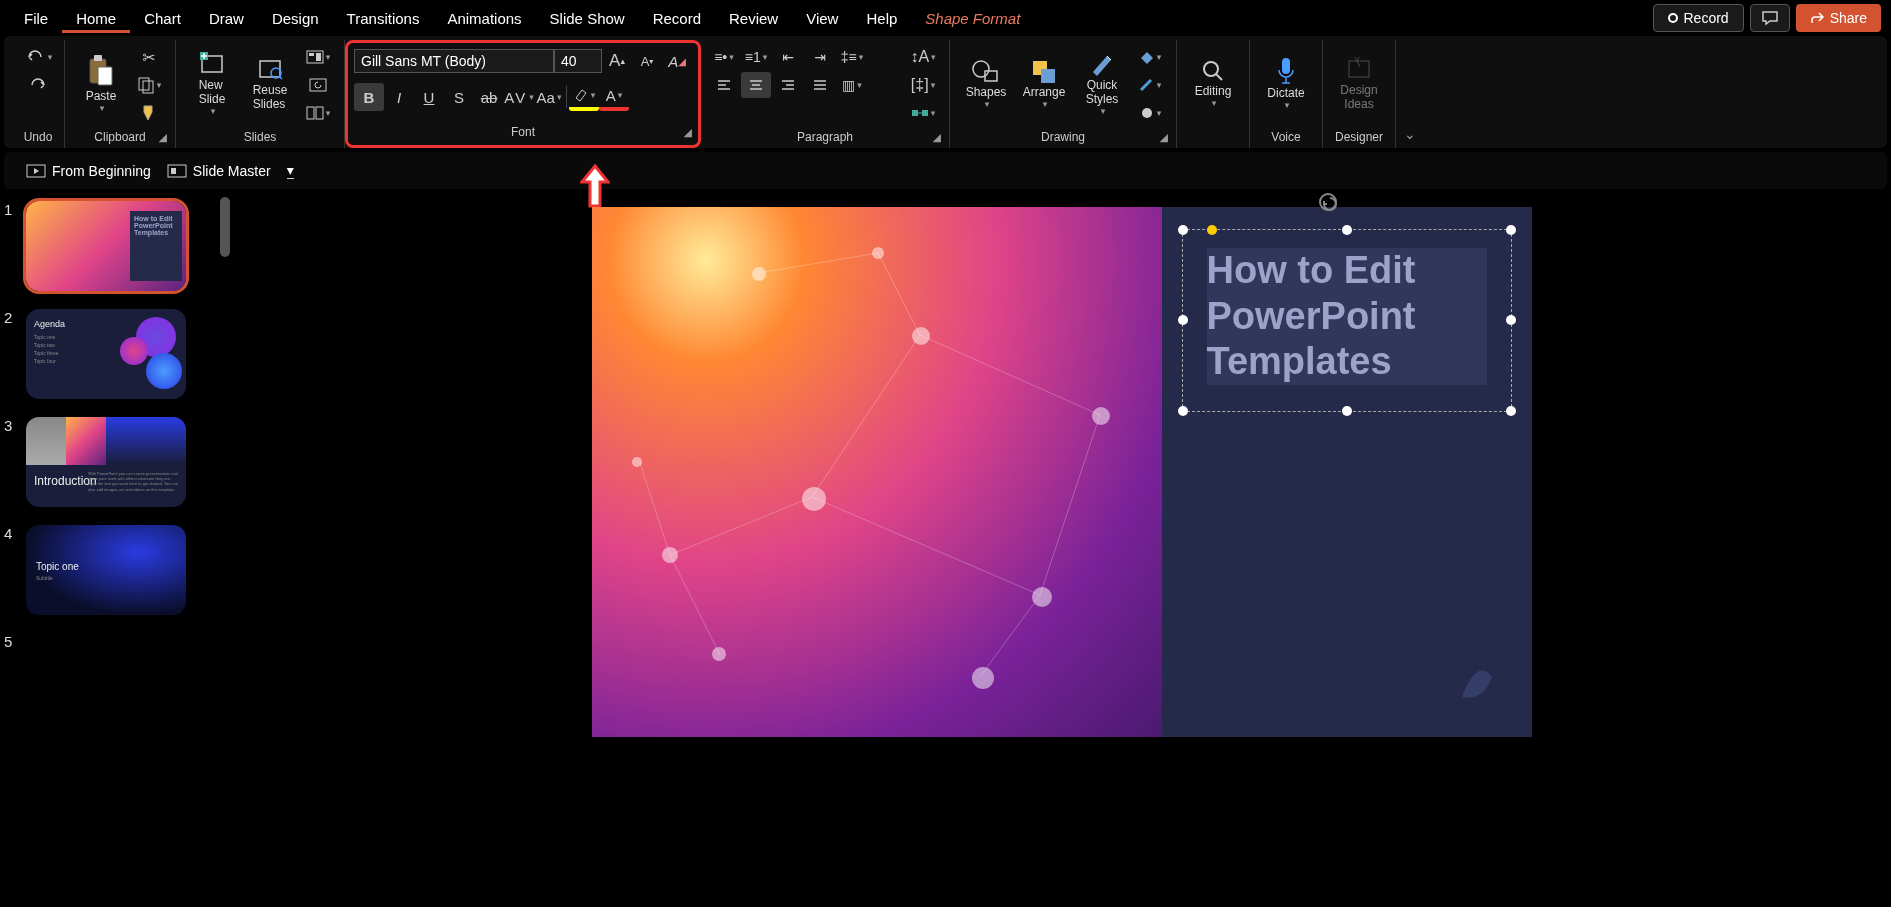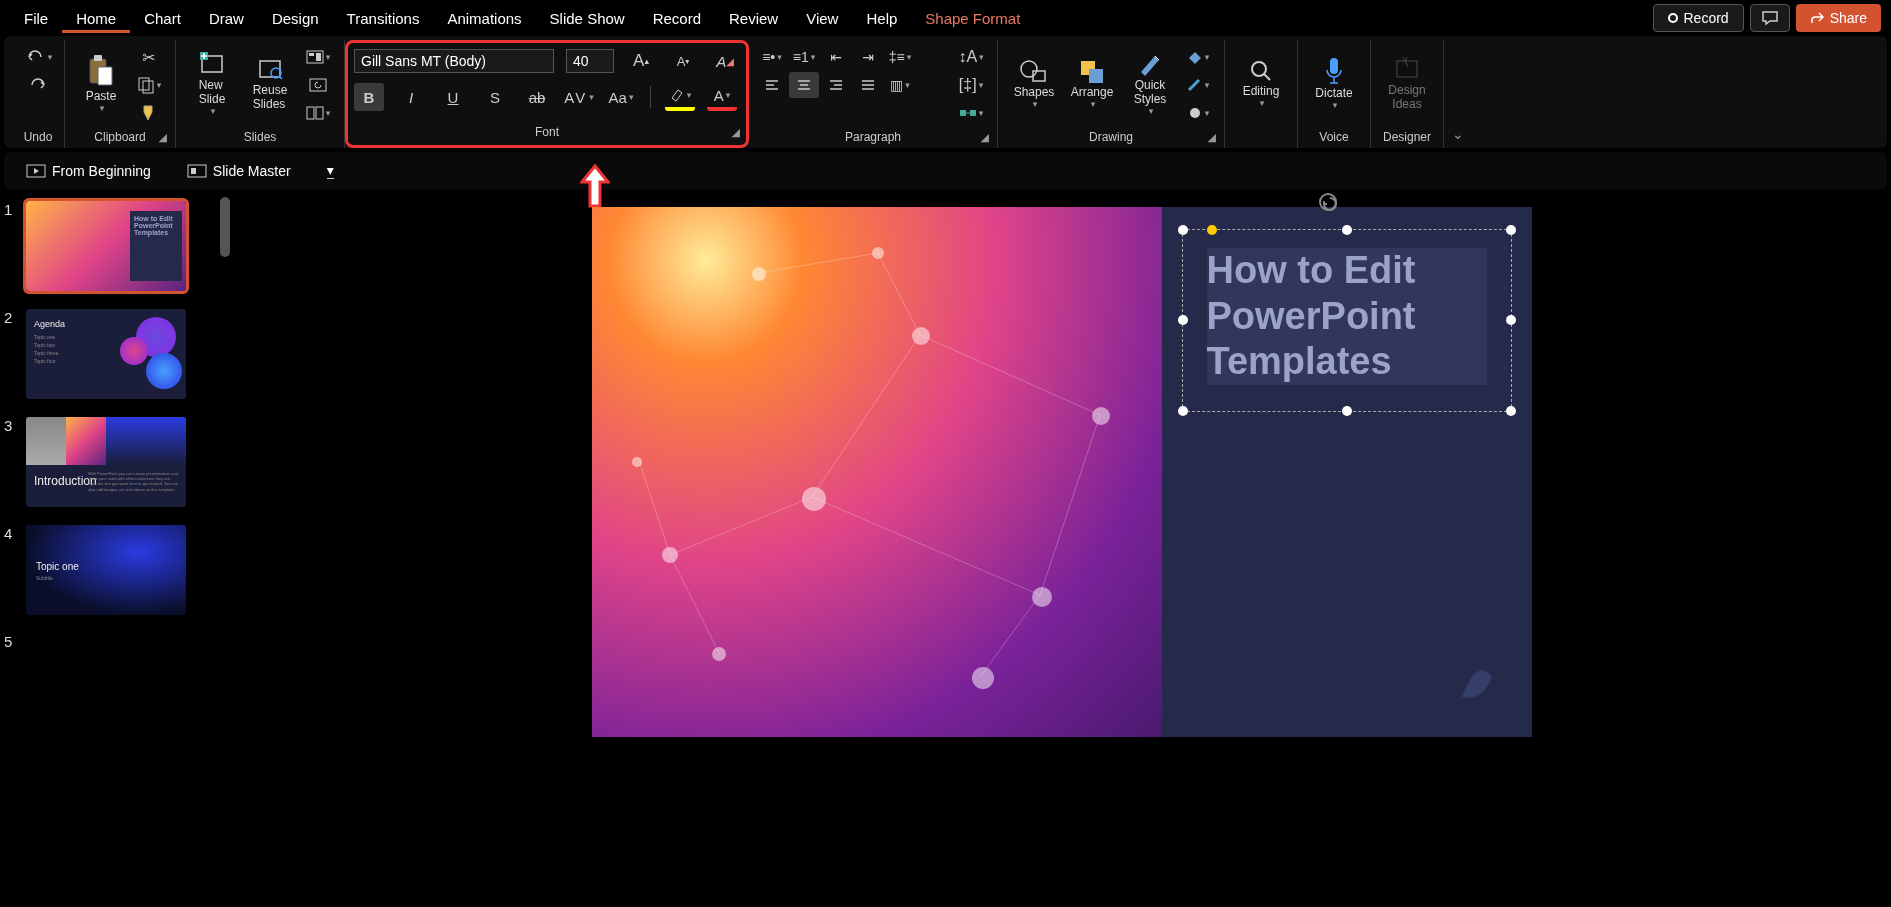--- a/index.html
+++ b/index.html
@@ -2,21 +2,21 @@
 <html><head>
 <meta charset="utf-8">
 <style>
 * { margin: 0; padding: 0; box-sizing: border-box; font-family: 'Segoe UI', sans-serif; }
 body { background: #000; color: #fff; overflow: hidden; width: 1891px; height: 907px; }
 
 
 .menubar { display: flex; align-items: center; height: 36px; background: #000; padding: 0 10px; }
 .menubar-item { padding: 6px 14px; font-size: 15px; cursor: pointer; color: #fff; }
 .menubar-item.active { border-bottom: 3px solid #d35230; padding-bottom: 3px; }
-.menubar-item.shape-format { color: #e87a5e; }
+.menubar-item.shape-format { color: #e87a5e; font-style: italic; }
 .menubar-spacer { flex: 1; }
 .record-btn { background: #1a1a1a; border: 1px solid #555; border-radius: 4px; padding: 5px 14px; display: flex; align-items: center; gap: 6px; font-size: 14px; cursor: pointer; }
 .record-dot { width: 10px; height: 10px; border-radius: 50%; border: 2px solid #fff; }
 .comment-btn { background: #1a1a1a; border: 1px solid #555; border-radius: 4px; padding: 5px 10px; margin-left: 6px; cursor: pointer; }
 .share-btn { background: #d35230; border: none; border-radius: 4px; padding: 6px 14px; margin-left: 6px; color: #fff; font-size: 14px; display: flex; align-items: center; gap: 6px; cursor: pointer; }
 
 
 .ribbon { display: flex; background: #0f0f0f; padding: 4px 8px 0; border-radius: 6px; margin: 0 4px; }
 .ribbon-group { border-right: 1px solid #333; padding: 4px 8px 2px; display: flex; flex-direction: column; align-items: center; }
 .ribbon-group:last-child { border-right: none; }
@@ -24,43 +24,43 @@
 .ribbon-group-label { font-size: 12px; color: #ccc; padding: 4px 0 2px; display: flex; align-items: center; gap: 6px; justify-content: center; width: 100%; position: relative; }
 .dialog-launcher { position: absolute; right: 0; font-size: 11px; color: #999; cursor: pointer; }
 
 .rbtn { display: flex; flex-direction: column; align-items: center; justify-content: center; padding: 4px 6px; cursor: pointer; border-radius: 3px; font-size: 12px; color: #ddd; min-width: 40px; }
 .rbtn-large { min-width: 56px; height: 78px; }
 .rbtn-stack { display: flex; flex-direction: column; gap: 2px; }
 .rbtn-small { width: 36px; height: 26px; display: flex; align-items: center; justify-content: center; cursor: pointer; border-radius: 3px; font-size: 16px; color: #ccc; }
 .chev { font-size: 9px; margin-left: 2px; color: #999; }
 
 .font-box { border: 3px solid #e33; border-radius: 8px; padding: 4px 6px; }
-.font-row { display: flex; gap: 12px; align-items: center; margin-bottom: 6px; }
+.font-row { display: flex; gap: 0; align-items: center; margin-bottom: 6px; }
 .font-name-input { background: #1a1a1a; border: 1px solid #555; color: #fff; padding: 3px 6px; width: 200px; font-size: 14px; }
 .font-size-input { background: #1a1a1a; border: 1px solid #555; color: #fff; padding: 3px 6px; width: 48px; font-size: 14px; }
 .font-btn { width: 30px; height: 28px; display: flex; align-items: center; justify-content: center; cursor: pointer; border-radius: 3px; font-size: 15px; color: #ccc; }
 .font-btn.active-bold { background: #3a3a3a; font-weight: bold; }
 .highlight-swatch { border-bottom: 4px solid #ffff00; }
 .fontcolor-swatch { border-bottom: 4px solid #e33; }
 
 .para-grid { display: grid; grid-template-columns: repeat(6, 30px); gap: 2px; }
 .para-btn { width: 30px; height: 26px; display: flex; align-items: center; justify-content: center; cursor: pointer; border-radius: 3px; color: #ccc; font-size: 14px; }
 .para-side { display: flex; flex-direction: column; gap: 2px; margin-left: 4px; }
 
 
-.quickbar { display: flex; align-items: center; gap: 20px; padding: 6px 14px; background: #0a0a0a; border-radius: 6px; margin: 4px; }
+.quickbar { display: flex; align-items: center; gap: 0; padding: 6px 14px; background: #0a0a0a; border-radius: 6px; margin: 4px; }
 .quickbar-btn { display: flex; align-items: center; gap: 6px; font-size: 14px; cursor: pointer; padding: 4px 8px; }
 
 
 .main { display: flex; height: calc(100% - 210px); background: #000; }
 .thumb-panel { width: 232px; background: #000; padding: 8px 4px; overflow-y: auto; position: relative; }
 .thumb-scroll { position: absolute; right: 2px; top: 4px; width: 10px; height: 60px; background: #555; border-radius: 5px; }
 .thumb-item { display: flex; gap: 8px; margin-bottom: 18px; }
 .thumb-num { font-size: 15px; color: #ddd; width: 14px; }
-.thumb-img { width: 160px; height: 90px; border-radius: 3px; background: #1a1e3a; position: relative; overflow: hidden; }
+.thumb-img { width: 160px; height: 90px; border-radius: 13px; background: #1a1e3a; position: relative; overflow: hidden; }
 .thumb-img.selected { outline: 3px solid #d35230; }
 
 .slide-area { flex: 1; display: flex; align-items: flex-start; justify-content: center; padding: 14px 20px; background: #000; }
 .slide { width: 940px; height: 530px; background: #252a4a; position: relative; display: flex; }
 .slide-left { width: 570px; height: 100%; background: radial-gradient(ellipse at 20% 10%, #ffeb99 0%, #ff8833 15%, #e04488 45%, #7a2299 75%, #4a1a70 100%); position: relative; }
 .slide-right { flex: 1; background: #252a4a; position: relative; }
 
 .textbox-sel { position: absolute; top: 22px; left: 20px; right: 20px; border: 1px dashed #aaa; padding: 18px 24px 26px; }
 .textbox-sel .title-text { font-size: 38px; font-weight: bold; color: #9ca3c9; line-height: 1.2; background: rgba(120,130,180,0.15); }
 .sel-handle { width: 10px; height: 10px; background: #fff; border-radius: 50%; position: absolute; }

